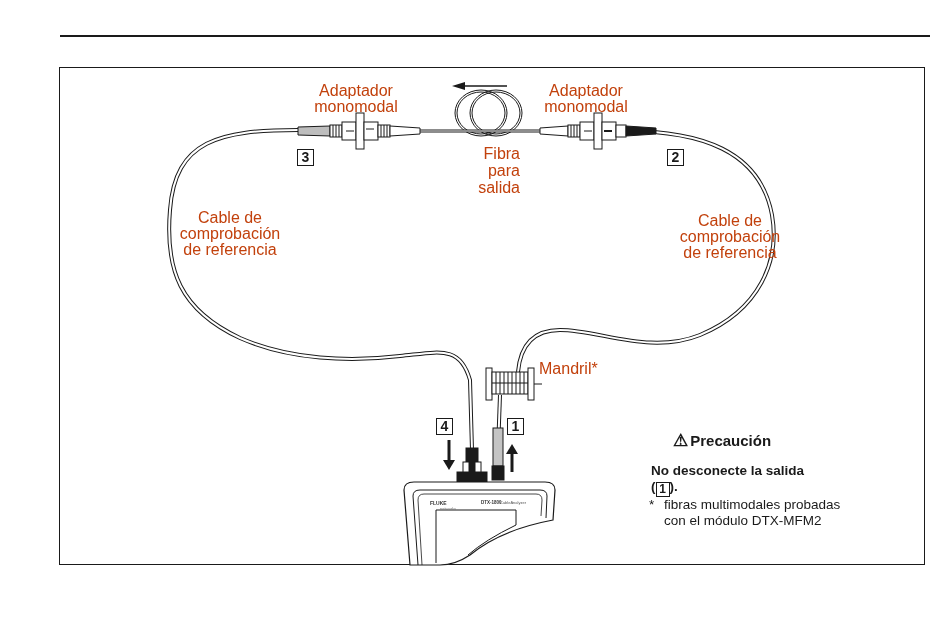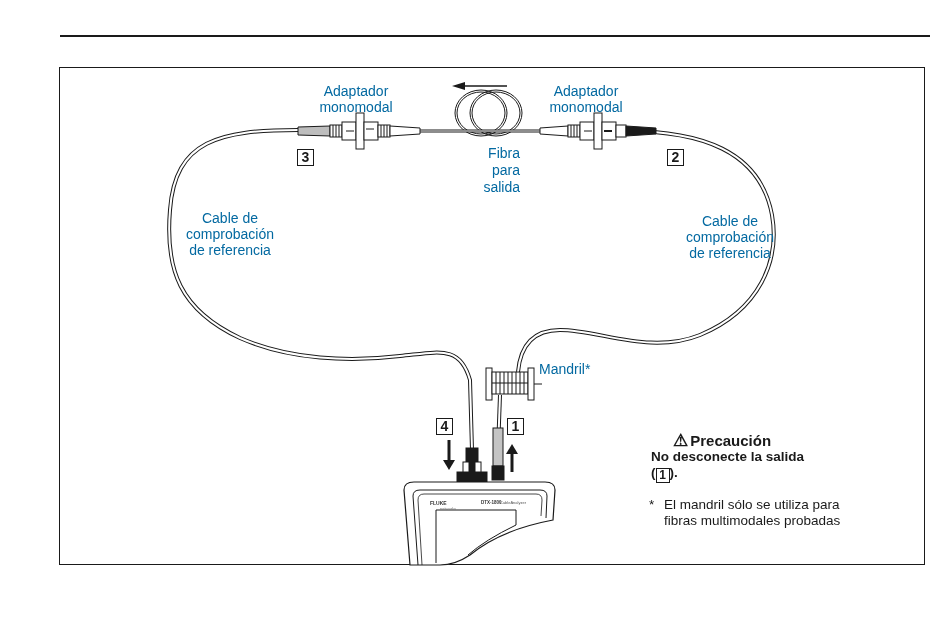--- a/index.html
+++ b/index.html
@@ -2,27 +2,27 @@
 <html><head>
   <meta charset="utf-8">
   <style>
     html, body { margin: 0; padding: 0; background: #ffffff; }
     body { width: 950px; height: 638px; position: relative; overflow: hidden;
            font-family: "Liberation Sans", sans-serif; color: #1a1a1a; }
     .top-rule { position: absolute; left: 60px; top: 35px; width: 870px; height: 2px; background: #1a1a1a; }
     .frame { position: absolute; left: 59px; top: 67px; width: 866px; height: 498px;
              border: 1px solid #1a1a1a; border-top-width: 1px; box-sizing: border-box; }
     svg.diagram { position: absolute; left: 0; top: 0; width: 950px; height: 638px; }
-    .lbl { position: absolute; font-size: 14px; line-height: 16px; text-align: center; color: #0369a1; white-space: nowrap; }
+    .lbl { position: absolute; font-size: 16px; line-height: 16px; text-align: center; color: #c2410c; white-space: nowrap; }
     .numbox { position: absolute; width: 17px; height: 17px; border: 1.5px solid #1a1a1a; box-sizing: border-box;
               font-weight: bold; font-size: 14px; line-height: 15px; text-align: center; background: #fff; }
     .caution { position: absolute; left: 651px; top: 432px; width: 250px; }
     .caution-title { font-weight: bold; font-size: 15px; line-height: 17px; padding-left: 22px; display: flex; align-items: center; }
     .caution-title .warn { font-size: 17px; margin-right: 2px; }
-    .caution-body { font-weight: bold; font-size: 13.5px; line-height: 16px; margin-top: 0; }
+    .caution-body { font-weight: bold; font-size: 13.5px; line-height: 16px; margin-top: 14px; }
     .inline-box { display: inline-block; width: 14px; height: 15px; border: 1.2px solid #1a1a1a; box-sizing: border-box;
                   text-align: center; line-height: 13px; font-size: 12px; vertical-align: -2px; }
     .note { position: absolute; left: 649px; top: 497px; font-size: 13.5px; line-height: 16px; }
     .note .row { display: flex; }
     .note .star { width: 15px; }
   </style>
 </head>
 <body>
 
 <div class="top-rule"></div>
@@ -187,17 +187,17 @@
     <div>
       <span>(</span><span class="inline-box">1</span><span>).</span>
     </div>
   </div>
 </div>
 
 <div class="note">
   <div class="row">
     <span class="star">*</span>
     <div>
-      <div>El mandril sólo se utiliza para</div>
       <div>fibras multimodales probadas</div>
+      <div>con el módulo DTX-MFM2</div>
     </div>
   </div>
 </div>
 
 </body></html>

